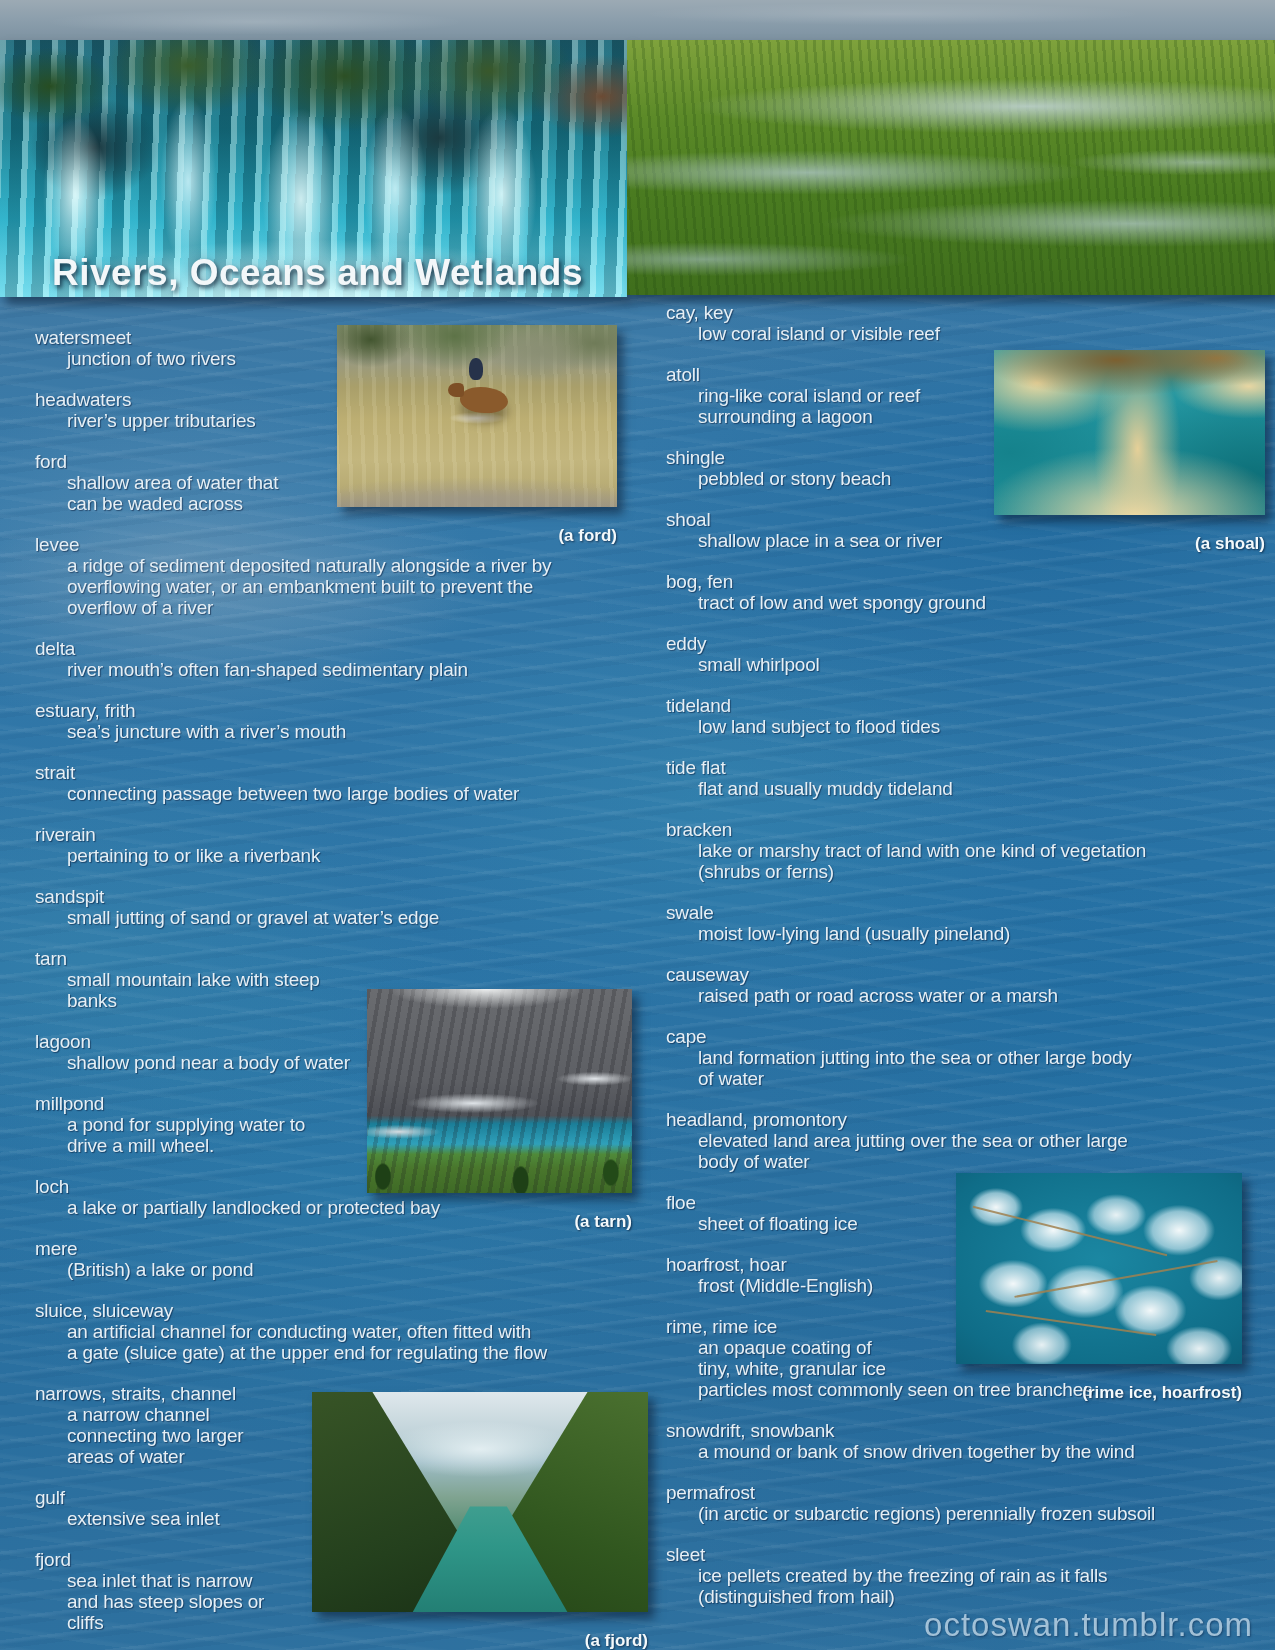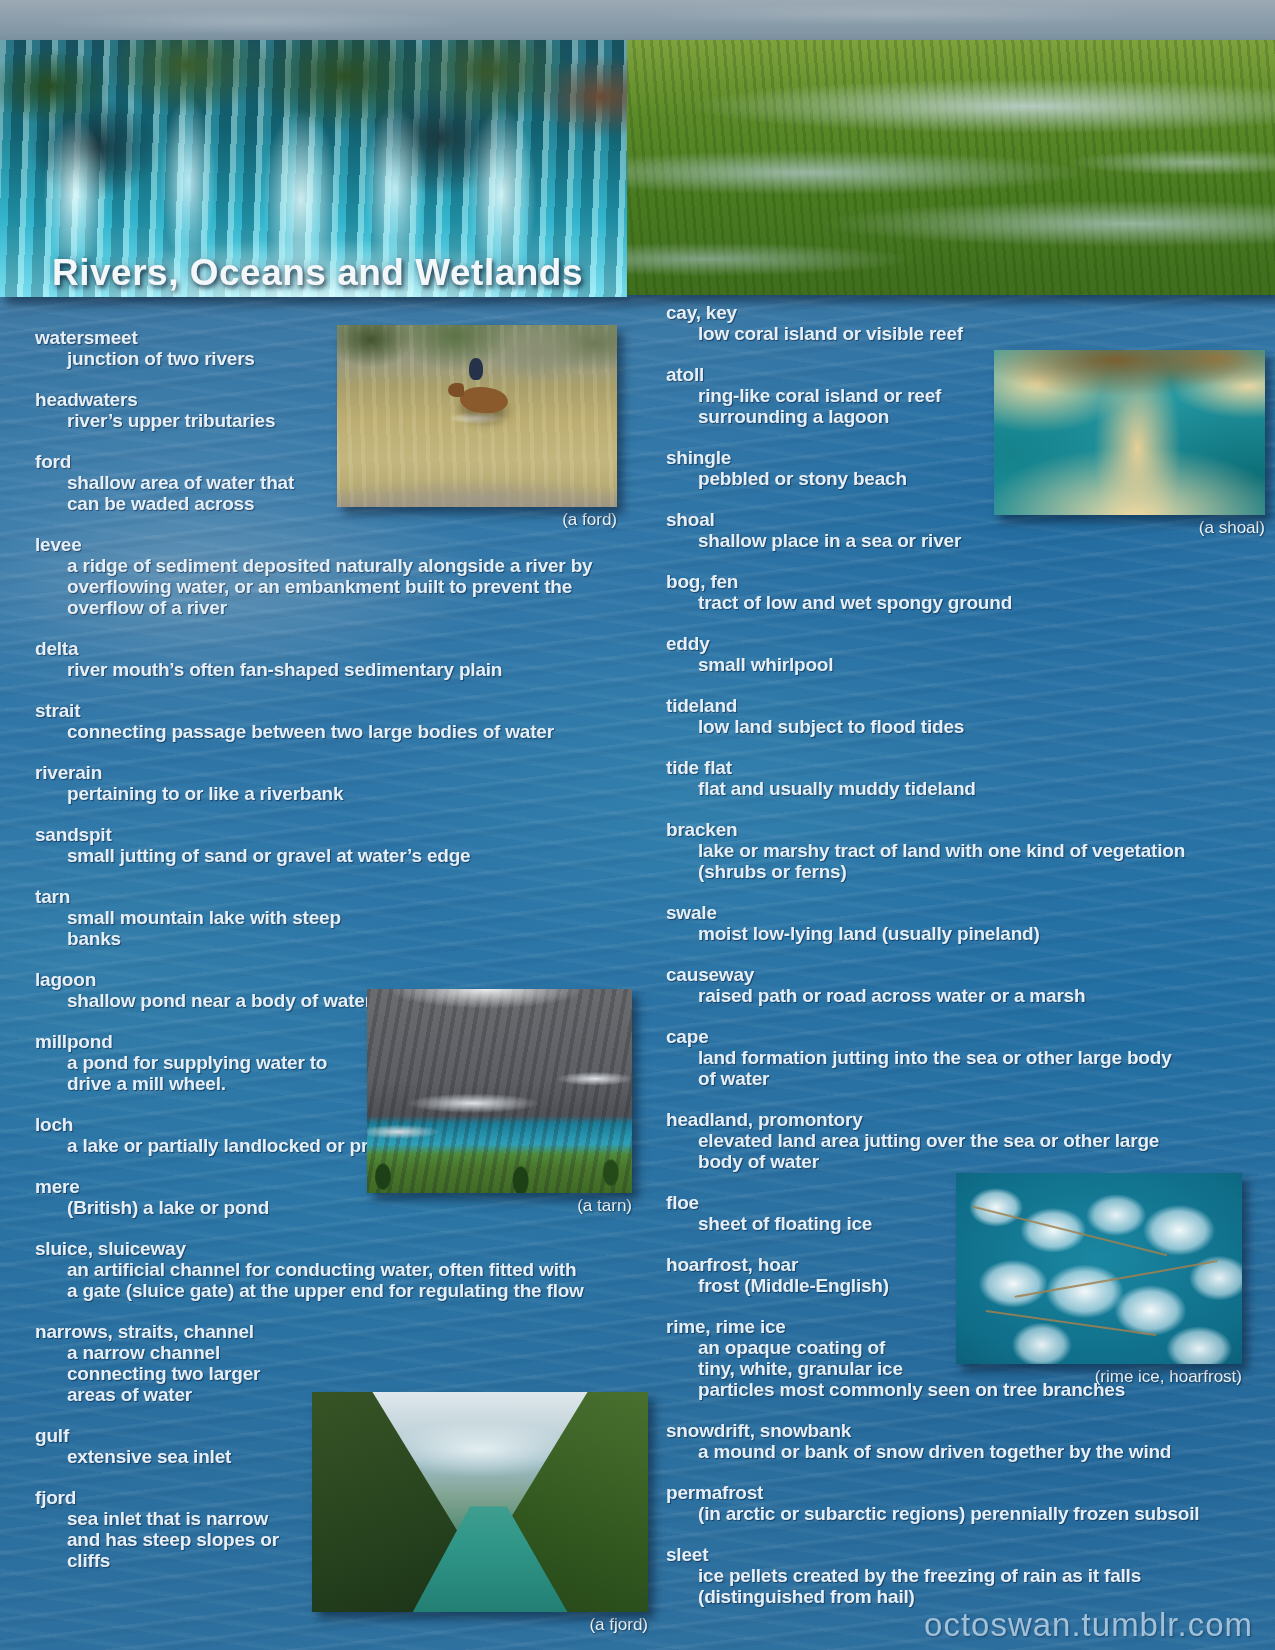--- a/index.html
+++ b/index.html
@@ -66,28 +66,28 @@
   .title{
     position:absolute;left:52px;top:252px;z-index:3;margin:0;
     font-size:37px;font-weight:bold;letter-spacing:.5px;color:#f3f7f9;
     text-shadow:2px 3px 4px rgba(5,15,35,.65), 0 0 12px rgba(20,40,70,.4);
   }
   
   .col{position:absolute;z-index:2;color:#e6eff5;font-size:19px;line-height:21px;
        letter-spacing:-0.2px;text-shadow:1px 1px 1px rgba(0,15,45,.5);}
   #col-left {left:35px;top:327px;width:625px;}
   #col-right{left:666px;top:302px;width:600px;}
-  .entry{margin-bottom:20px;font-weight:bold;}
+  .entry{margin-bottom:20px;}
   .def-line{margin-left:32px;}
   
   .pwrap{position:absolute;z-index:3;}
   .pwrap .photo{position:relative;width:100%;}
   .caption{
-    text-align:right;font-size:17px;font-weight:normal;color:#f4f9fb;
-    padding-top:4px;line-height:18px;text-shadow:1px 1px 2px rgba(0,10,30,.6);
+    text-align:right;font-size:17px;font-weight:bold;color:#f4f9fb;
+    padding-top:20px;line-height:18px;text-shadow:1px 1px 2px rgba(0,10,30,.6);
   }
   .w-ford {left:337px;top:325px;width:280px;}
   .w-shoal{left:994px;top:350px;width:271px;}
   .w-tarn {left:367px;top:989px;width:265px;}
   .w-rime {left:956px;top:1173px;width:286px;}
   .w-fjord{left:312px;top:1392px;width:336px;}
   .p-ford{
     height:182px;
     background:
       radial-gradient(60px 40px at 12% 8%,  #42552f, transparent 70%),
@@ -199,20 +199,24 @@
         <div class="term">levee</div>
         <div class="def-line">a ridge of sediment deposited naturally alongside a river by</div>
         <div class="def-line">overflowing water, or an embankment built to prevent the</div>
         <div class="def-line">overflow of a river</div>
       </div>
       <div class="entry">
         <div class="term">delta</div>
         <div class="def-line">river mouth’s often fan-shaped sedimentary plain</div>
       </div>
       <div class="entry">
+        <div class="term">estuary, frith</div>
+        <div class="def-line">sea’s juncture with a river’s mouth</div>
+      </div>
+      <div class="entry">
         <div class="term">strait</div>
         <div class="def-line">connecting passage between two large bodies of water</div>
       </div>
       <div class="entry">
         <div class="term">riverain</div>
         <div class="def-line">pertaining to or like a riverbank</div>
       </div>
       <div class="entry">
         <div class="term">sandspit</div>
         <div class="def-line">small jutting of sand or gravel at water’s edge</div>

